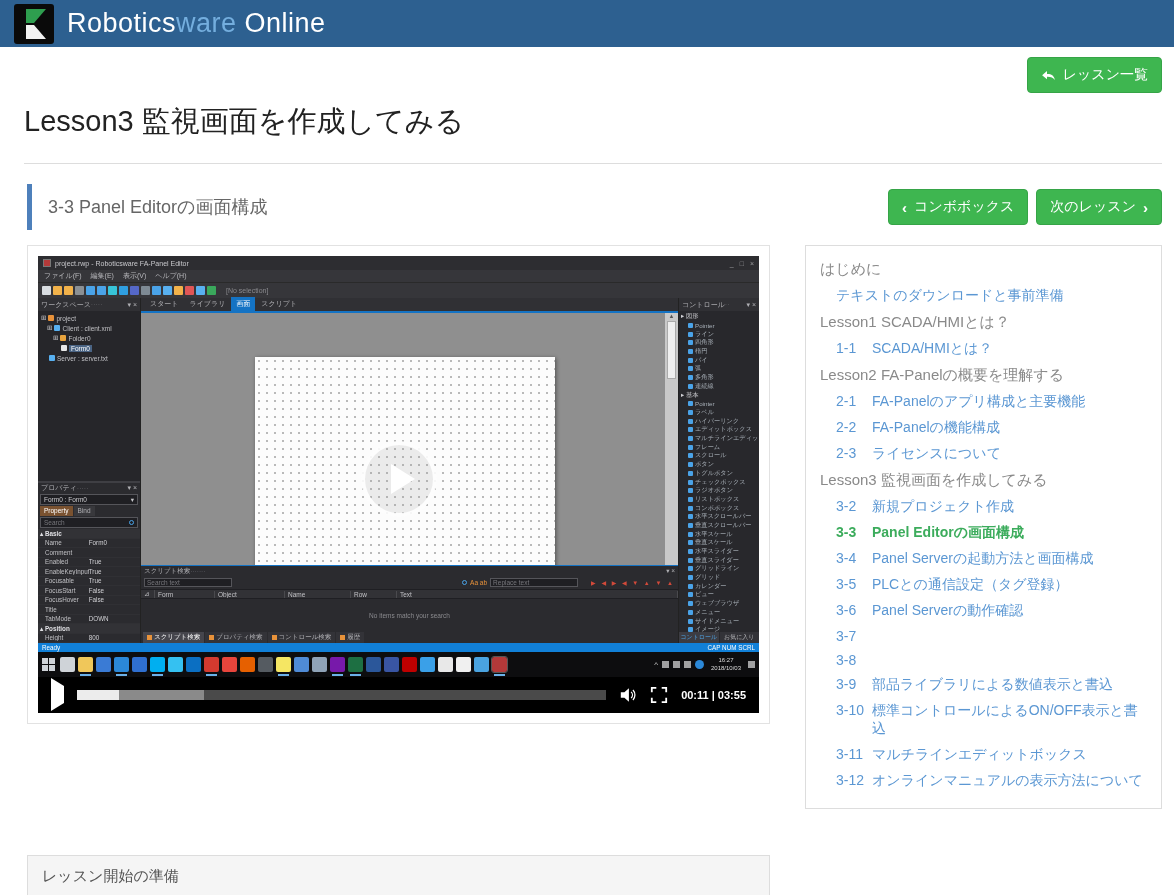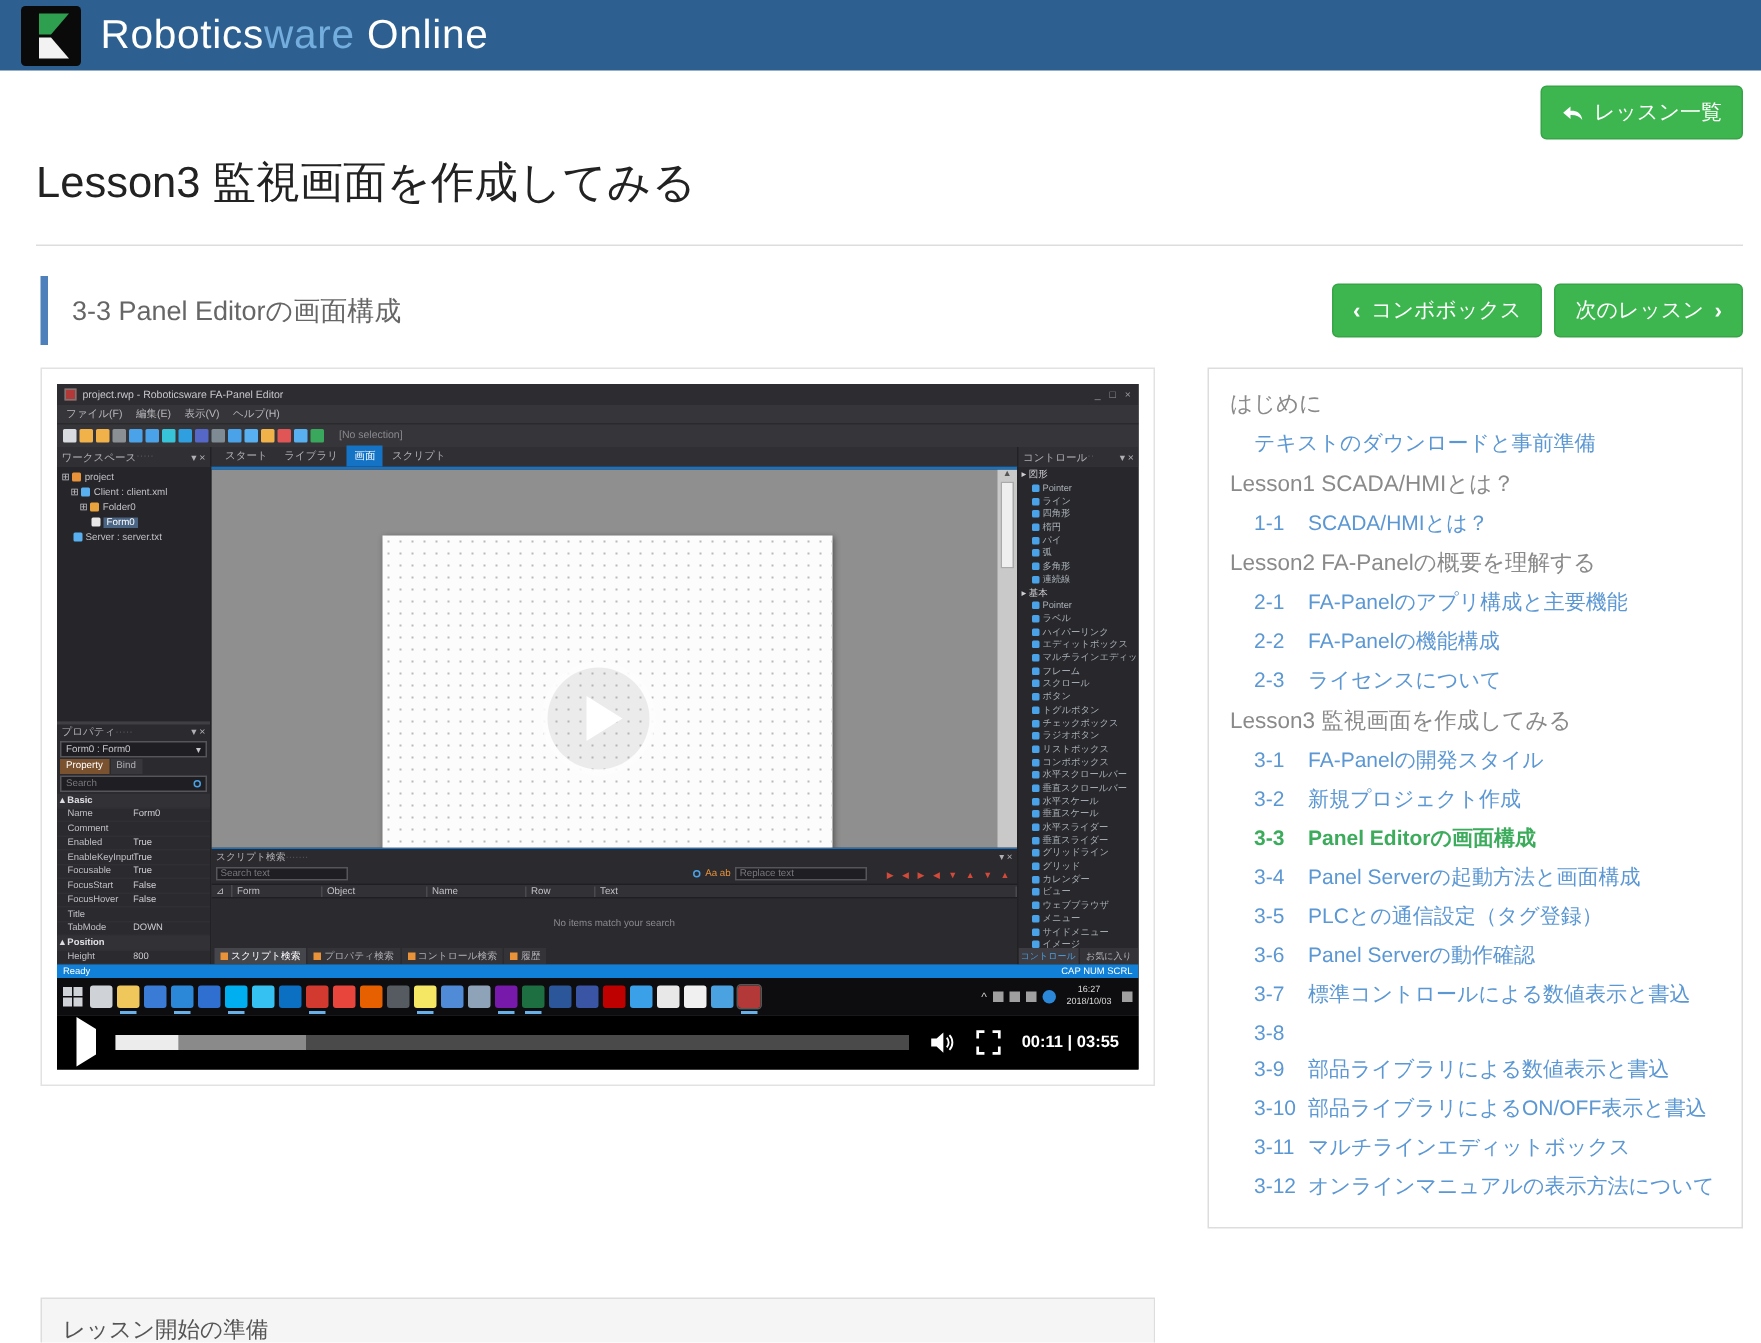--- a/index.html
+++ b/index.html
@@ -632,24 +632,20 @@
           <div class="ls-link">
             <span class="ls-num">2-2</span>
             <span>FA-Panelの機能構成</span>
           </div>
           <div class="ls-link">
             <span class="ls-num">2-3</span>
             <span>ライセンスについて</span>
           </div>
           <div class="ls-header">Lesson3 監視画面を作成してみる</div>
           <div class="ls-link">
-            <span class="ls-num">3-1</span>
-            <span>FA-Panelの開発スタイル</span>
-          </div>
-          <div class="ls-link">
             <span class="ls-num">3-2</span>
             <span>新規プロジェクト作成</span>
           </div>
           <div class="ls-link ls-active">
             <span class="ls-num">3-3</span>
             <span>Panel Editorの画面構成</span>
           </div>
           <div class="ls-link">
             <span class="ls-num">3-4</span>
             <span>Panel Serverの起動方法と画面構成</span>
@@ -657,32 +653,31 @@
           <div class="ls-link">
             <span class="ls-num">3-5</span>
             <span>PLCとの通信設定（タグ登録）</span>
           </div>
           <div class="ls-link">
             <span class="ls-num">3-6</span>
             <span>Panel Serverの動作確認</span>
           </div>
           <div class="ls-link">
             <span class="ls-num">3-7</span>
-            <span>標準コントロールによる数値表示と書込</span>
           </div>
           <div class="ls-link">
             <span class="ls-num">3-8</span>
           </div>
           <div class="ls-link">
             <span class="ls-num">3-9</span>
             <span>部品ライブラリによる数値表示と書込</span>
           </div>
           <div class="ls-link">
             <span class="ls-num">3-10</span>
-            <span>部品ライブラリによるON/OFF表示と書込</span>
+            <span>標準コントロールによるON/OFF表示と書込</span>
           </div>
           <div class="ls-link">
             <span class="ls-num">3-11</span>
             <span>マルチラインエディットボックス</span>
           </div>
           <div class="ls-link">
             <span class="ls-num">3-12</span>
             <span>オンラインマニュアルの表示方法について</span>
           </div>
         </div>

